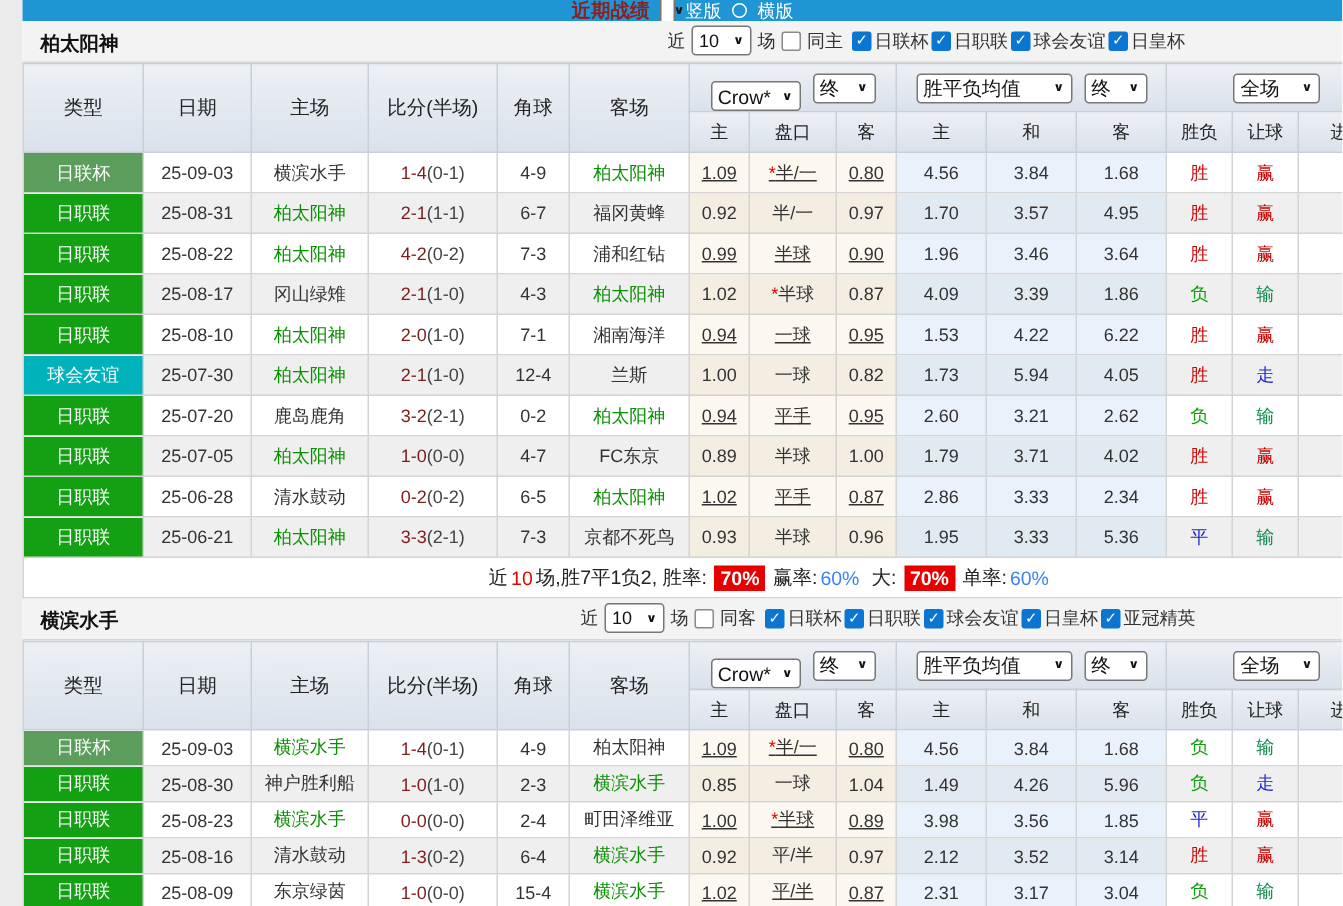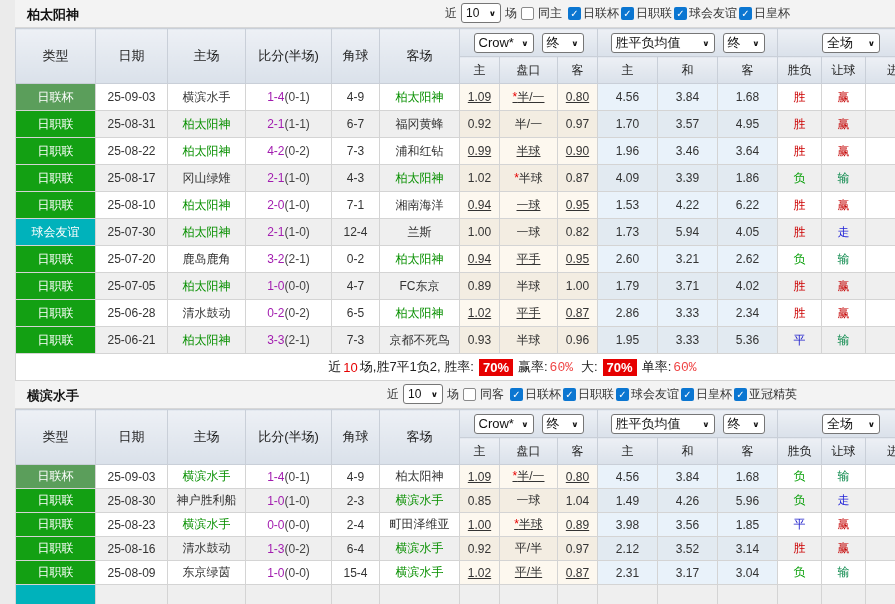--- a/index.html
+++ b/index.html
@@ -23,21 +23,21 @@
 
   
   .band { position:relative; height:28px; background:#f3f3f3; border-bottom:1px solid #d7d7d7; }
   .band .team-title { position:absolute; left:12px; top:6px; font-size:13px; font-weight:bold; color:#111; }
   .filters { position:absolute; top:3px; display:flex; align-items:center; gap:4px; white-space:nowrap; }
   .filters-1 { left:430px; }
   .filters-2 { left:372px; }
   .sel { display:inline-flex; align-items:center; justify-content:space-between; border:1px solid #767676;
          border-radius:3px; background:#fff; padding:0 4px; height:20px; color:#111; }
   .sel::after { content:"∨"; font-size:9px; font-weight:bold; margin-left:4px; transform:scaleY(.85); }
-  .sel-count { width:40px; } .sel-src { width:60px; } .sel-fin { width:42px; }
+  .sel-count { width:40px; } .sel-src { width:60px;margin-top:11px; } .sel-fin { width:42px; }
   .sel-mean { width:104px; } .sel-scope { width:58px; }
   .cb { width:13px; height:13px; border-radius:2px; display:inline-flex; align-items:center; justify-content:center; flex:none; }
   .cb.on { background:#0b76d1; color:#fff; font-size:10px; line-height:13px; }
   .cb.on::after { content:"✓"; }
   .cb.off { background:#fff; border:1px solid #8a8a8a; }
   .league { display:inline-flex; align-items:center; gap:2px; margin-left:2px; }
 
   
   table { table-layout:fixed; border-collapse:collapse; width:905px; }
   th, td { border:1px solid #c9cfd8; text-align:center; overflow:hidden; white-space:nowrap; padding:0; }
@@ -50,41 +50,50 @@
   table.t1 tbody tr { height:27px; }
   table.t2 tbody tr { height:24px; }
   tbody tr.odd  td { background:#ffffff; }
   tbody tr.even td { background:#efefef; }
   tbody tr.odd  td.cream { background:#fdf8ef;text-decoration:underline; }
   tbody tr.even td.cream { background:#f3ede2; }
   tbody tr.odd  td.meanbg { background:#e9f2fa; }
   tbody tr.even td.meanbg { background:#e2eaf1; }
   td.badge { color:#fff; }
   .green-team { color:#089000; }
-  .ft { color:#a21caf; }
+  .ft { color:#7f1d1d; }
   .ht { color:#444; }
   .star { color:#e60000; }
   .c-sheng { color:#cc0000; } .c-ping { color:#2222cc; } .c-fu { color:#09a009; }
   .c-ying  { color:#c40000; } .c-zou  { color:#2324d8; } .c-shu { color:#0d8a4d; }
 
   
   .summary { width:905px; height:27px; border:1px solid #d4d4d4; border-top:none;
              display:flex; align-items:center; justify-content:center; padding-left:90px;
              font-size:13px; color:#222; gap:2px; }
   .s-red { color:#e60000; }
-  .s-blue { color:#ef4444;font-family:Liberation Mono, monospace; }
+  .s-blue { color:#3b82f6; }
   .s-badge { background:#e60000; color:#fff; font-weight:bold; padding:1px 4px; margin:0 3px; }
 </style>
 </head>
 <body>
 
 <div class="app">
   <div class="left-strip"></div>
   <div class="content">
 
+    <div class="topbar">
+      <div class="topbar-inner">
+        <span class="topbar-title">近期战绩</span>
+        <span class="radio sel"></span>
+        <span class="radio-label">竖版</span>
+        <span class="radio"></span>
+        <span class="radio-label">横版</span>
+      </div>
+    </div>
 
     <div class="band">
       <span class="team-title">柏太阳神</span>
       <div class="filters filters-1">
         <span>近</span>
         <span class="sel sel-count">10</span>
         <span>场</span>
         <span class="cb off"></span>
         <span>同主</span>
         <span class="league-list"><span class="league">

